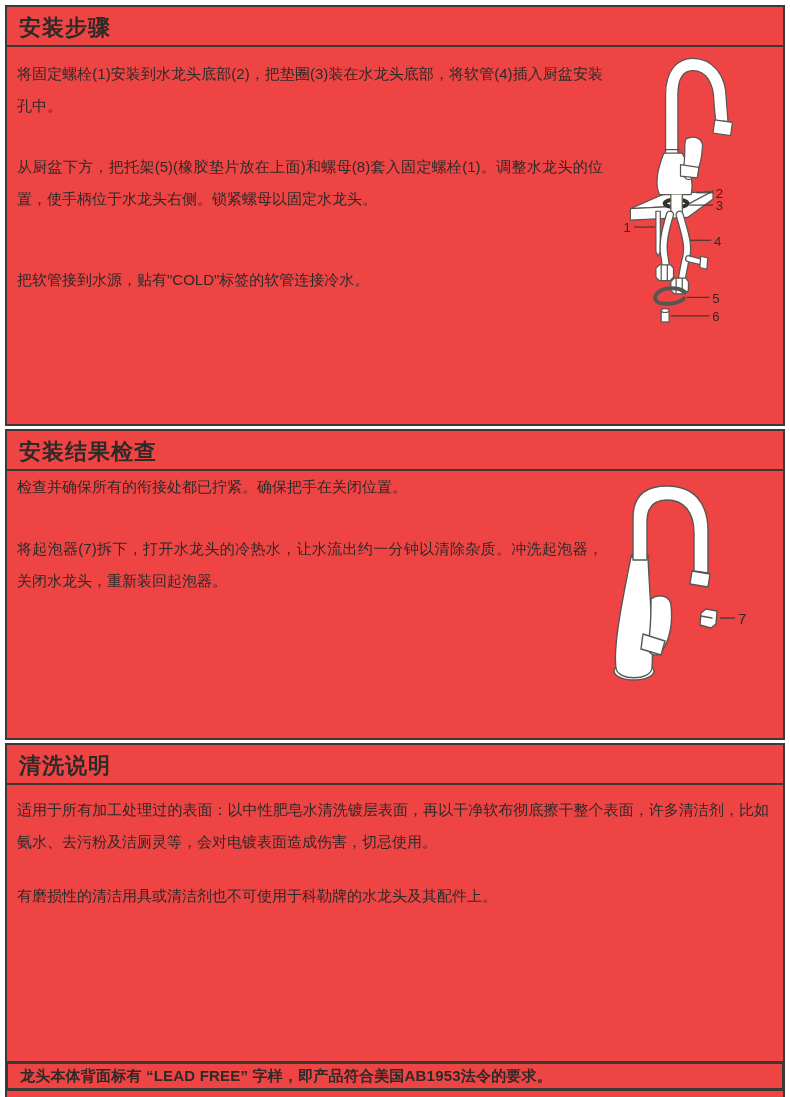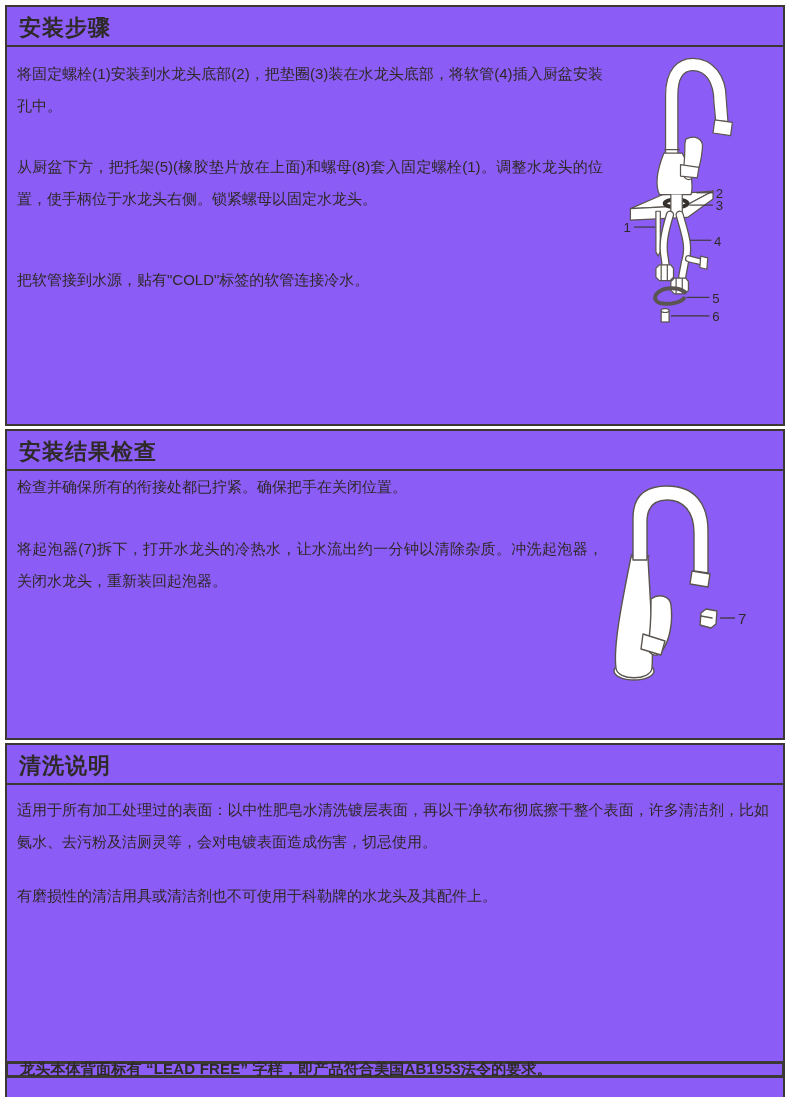--- a/index.html
+++ b/index.html
@@ -11,21 +11,21 @@
     background: #ffffff;
     color: #2e2a28;
     font-family: "Liberation Sans", "DejaVu Sans", sans-serif;
     overflow: hidden;
   }
   section.box, footer.box {
     position: absolute;
     left: 5px;
     width: 780px;
     border: 2px solid #3c3834;
-    background: #8b5cf6;
+    background: #ef4444;
   }
   .sec-title {
     height: 40px;
     padding: 8px 12px 0 12px;
     font-size: 22px;
     line-height: 26px;
     font-weight: bold;
     letter-spacing: 1px;
     border-bottom: 2px solid #3c3834;
   }
@@ -44,21 +44,21 @@
   #sec1 .p3 { margin-top: 49px; }
   
   #sec2 .sec-body { }
   #sec2 .p2 { margin-top: 38px; }
   #sec2 .p3 { margin-top: 30px; }
   
   #sec3 .sec-body { padding-top: 9px; }
   #sec3 .p2 { margin-top: 22px; }
   footer.box {
     top: 1061px;
-    height: 17px;
+    height: 30px;
     border-width: 3px;
     display: flex;
     align-items: center;
     padding: 0 12px;
   }
   .footer-text {
     font-size: 15px;
     font-weight: bold;
     letter-spacing: 0.2px;
     white-space: nowrap;

